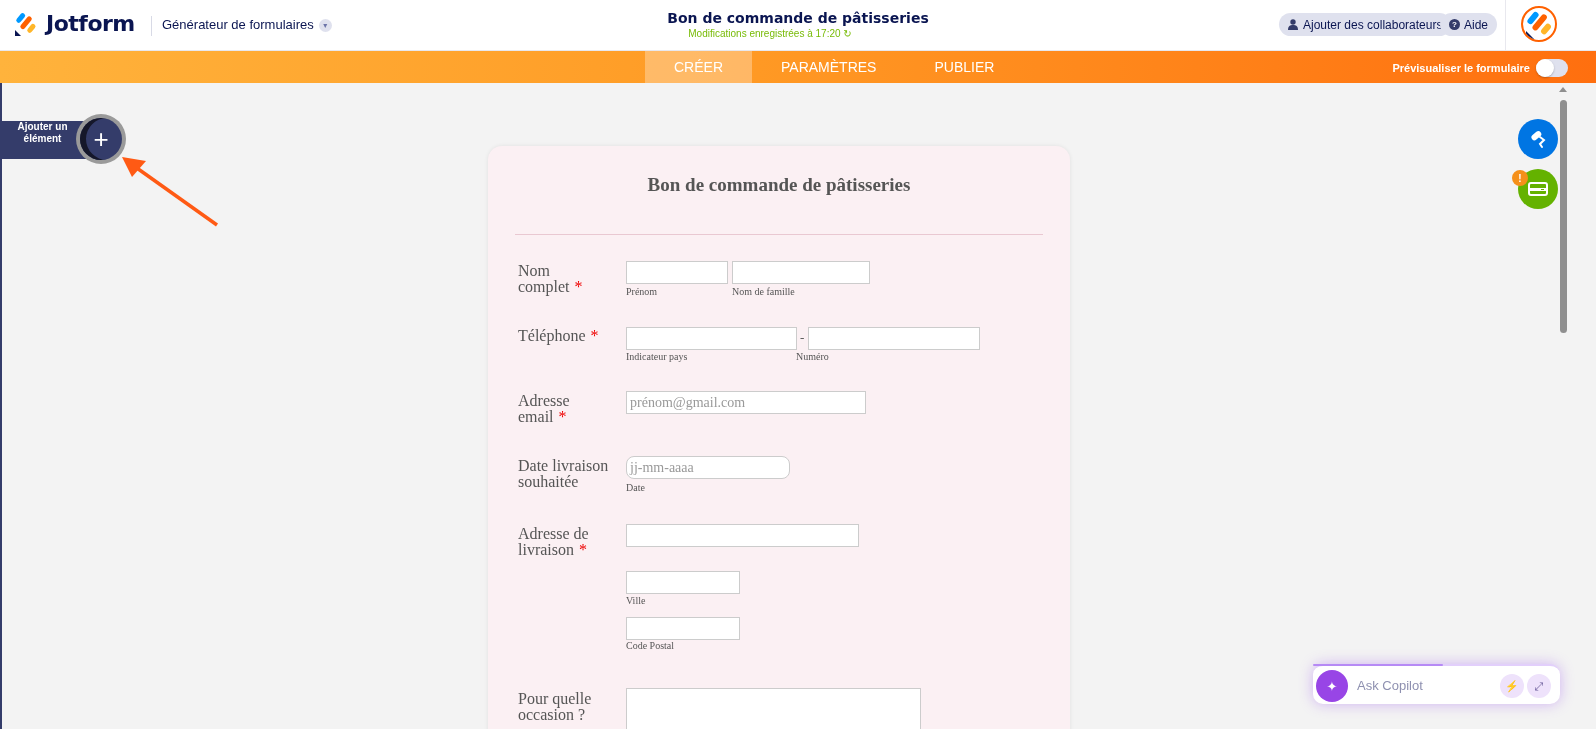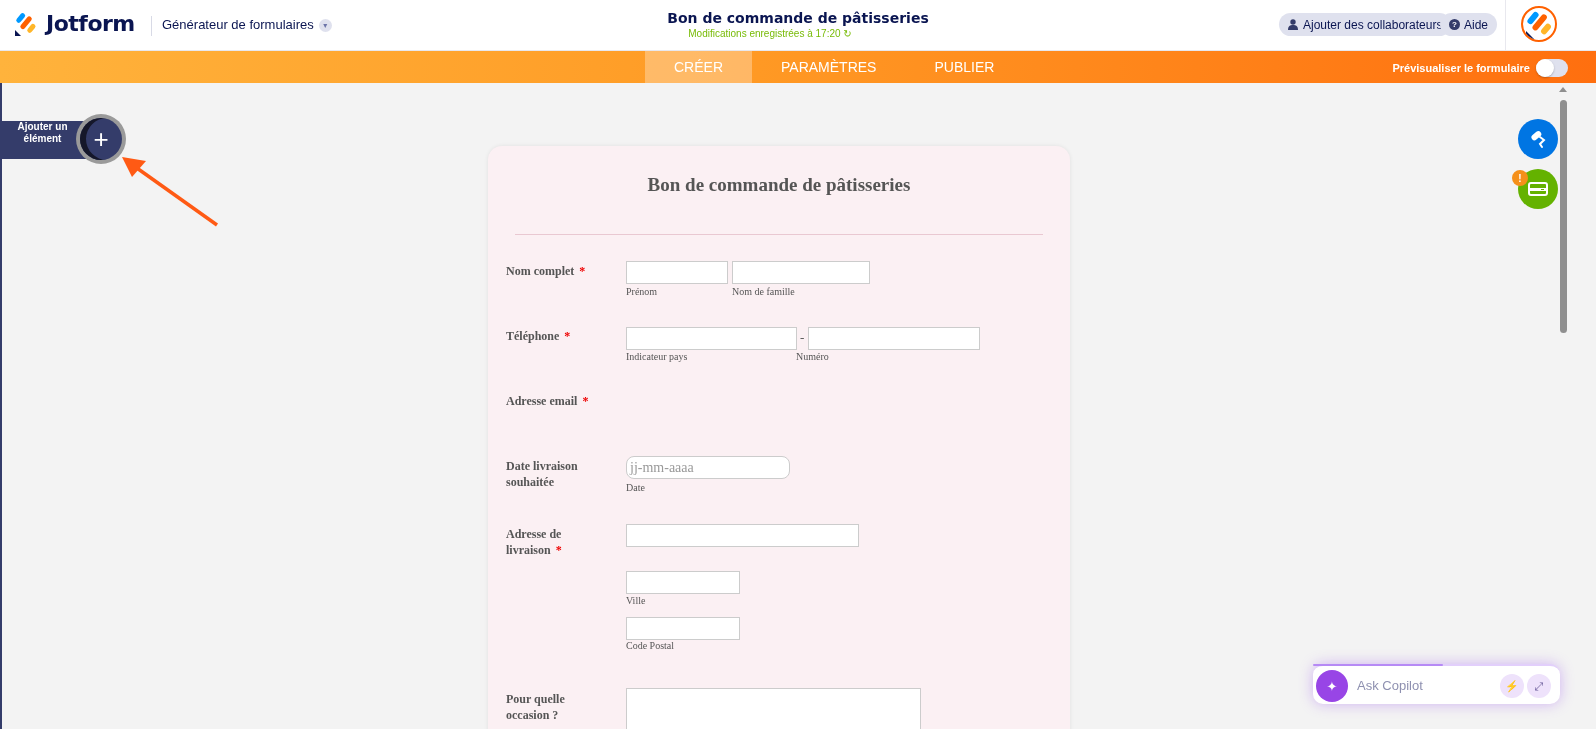--- a/index.html
+++ b/index.html
@@ -27,21 +27,21 @@
   .toggle::after { content: ""; position: absolute; left: 0; top: 0; width: 18px; height: 18px; border-radius: 50%; background: #fff; box-shadow: 0 1px 2px rgba(0,0,0,0.25); }
   .leftedge { position: absolute; left: 0; top: 83px; width: 2px; height: 646px; background: #343c6a; }
   .add-el { position: absolute; left: 0; top: 121px; height: 38px; width: 105px; background: #343c6a; color: #fff; font-size: 10px; font-weight: 700; text-align: center; line-height: 12px; padding-right: 20px; cursor: pointer; }
   .add-el-label { display: block; width: 85px; }
   .plus-btn { position: absolute; left: 76px; top: 114px; width: 50px; height: 50px; border-radius: 50%; background: #9a9a9a; display: flex; align-items: center; justify-content: center; cursor: pointer; }
   .plus-inner { width: 42px; height: 42px; border-radius: 50%; background: #343c6a; color: #fff; font-size: 26px; display: flex; align-items: center; justify-content: center; box-shadow: inset 6px 0 0 #15172a; font-weight: 300; }
   .arrow { position: absolute; left: 120px; top: 155px; }
   .form-card { position: absolute; left: 488px; top: 146px; width: 582px; height: 600px; background: #fbf0f3; border-radius: 14px; box-shadow: 0 0 4px rgba(0,0,0,0.08); font-family: "Liberation Serif", serif; }
   .form-heading { position: absolute; left: 0; width: 582px; top: 28px; text-align: center; font-size: 19px; font-weight: 700; color: #555; }
   .form-hr { position: absolute; left: 27px; top: 88px; width: 528px; height: 1px; background: #e9c8d1; }
-  .q-label { position: absolute; left: 18px; font-size: 12px; font-weight: 700; color: #555; line-height: 16px; width: 100px; }
+  .q-label { position: absolute; left: 30px; font-size: 16px; font-weight: 400; color: #555; line-height: 16px; width: 100px; }
   .req { color: #e00; margin-left: 5px; }
   .inp { position: absolute; height: 23px; background: #fff; border: 1px solid #ccc; font-family: "Liberation Serif", serif; font-size: 14px; color: #999; padding: 3px 3px; cursor: text; }
   .sub { position: absolute; font-size: 10px; color: #555; }
   .dash { position: absolute; font-size: 13px; color: #555; }
   .tool-circle { position: absolute; width: 40px; height: 40px; border-radius: 50%; display: flex; align-items: center; justify-content: center; cursor: pointer; }
   .warn-badge { position: absolute; width: 16px; height: 16px; border-radius: 50%; background: #f5901a; color: #fff; font-size: 10px; font-weight: 700; display: flex; align-items: center; justify-content: center; }
   .scrollbar { position: absolute; left: 1559px; top: 87px; width: 9px; height: 642px; background: #f3f3f3; }
   .scroll-thumb { position: absolute; left: 1px; top: 13px; width: 7px; height: 233px; background: #8f8f8f; border-radius: 4px; cursor: pointer; }
   .scroll-up { position: absolute; left: 0; top: 0; width: 0; height: 0; border-left: 4px solid transparent; border-right: 4px solid transparent; border-bottom: 5px solid #8f8f8f; }
   .copilot { position: absolute; left: 1313px; top: 664px; width: 247px; height: 40px; background: #fff; border-radius: 10px; box-shadow: 0 0 14px rgba(163,100,240,0.45); border-top: 2px solid #e2cffb; }
@@ -137,20 +137,21 @@
   </div>
   <div class="inp" style="left:138px; top:181px; width:171px;"></div>
   <div class="sub" style="left:138px; top:205px;">Indicateur pays</div>
   <div class="dash" style="left:312px; top:184px;">-</div>
   <div class="inp" style="left:320px; top:181px; width:172px;"></div>
   <div class="sub" style="left:308px; top:205px;">Numéro</div>
 
   <div class="q-label" style="top:247px;">
     <span>Adresse email</span><span class="req">*</span>
   </div>
+  <div class="inp" style="left:138px; top:245px; width:240px;">prénom@gmail.com</div>
 
   <div class="q-label" style="top:312px;">
     <span>Date livraison</span><br>
     <span>souhaitée</span>
   </div>
   <div class="inp" style="left:138px; top:310px; width:164px;border-radius:8px;">jj-mm-aaaa</div>
   <div class="sub" style="left:138px; top:336px;">Date</div>
 
   <div class="q-label" style="top:380px;">
     <span>Adresse de</span><br>

